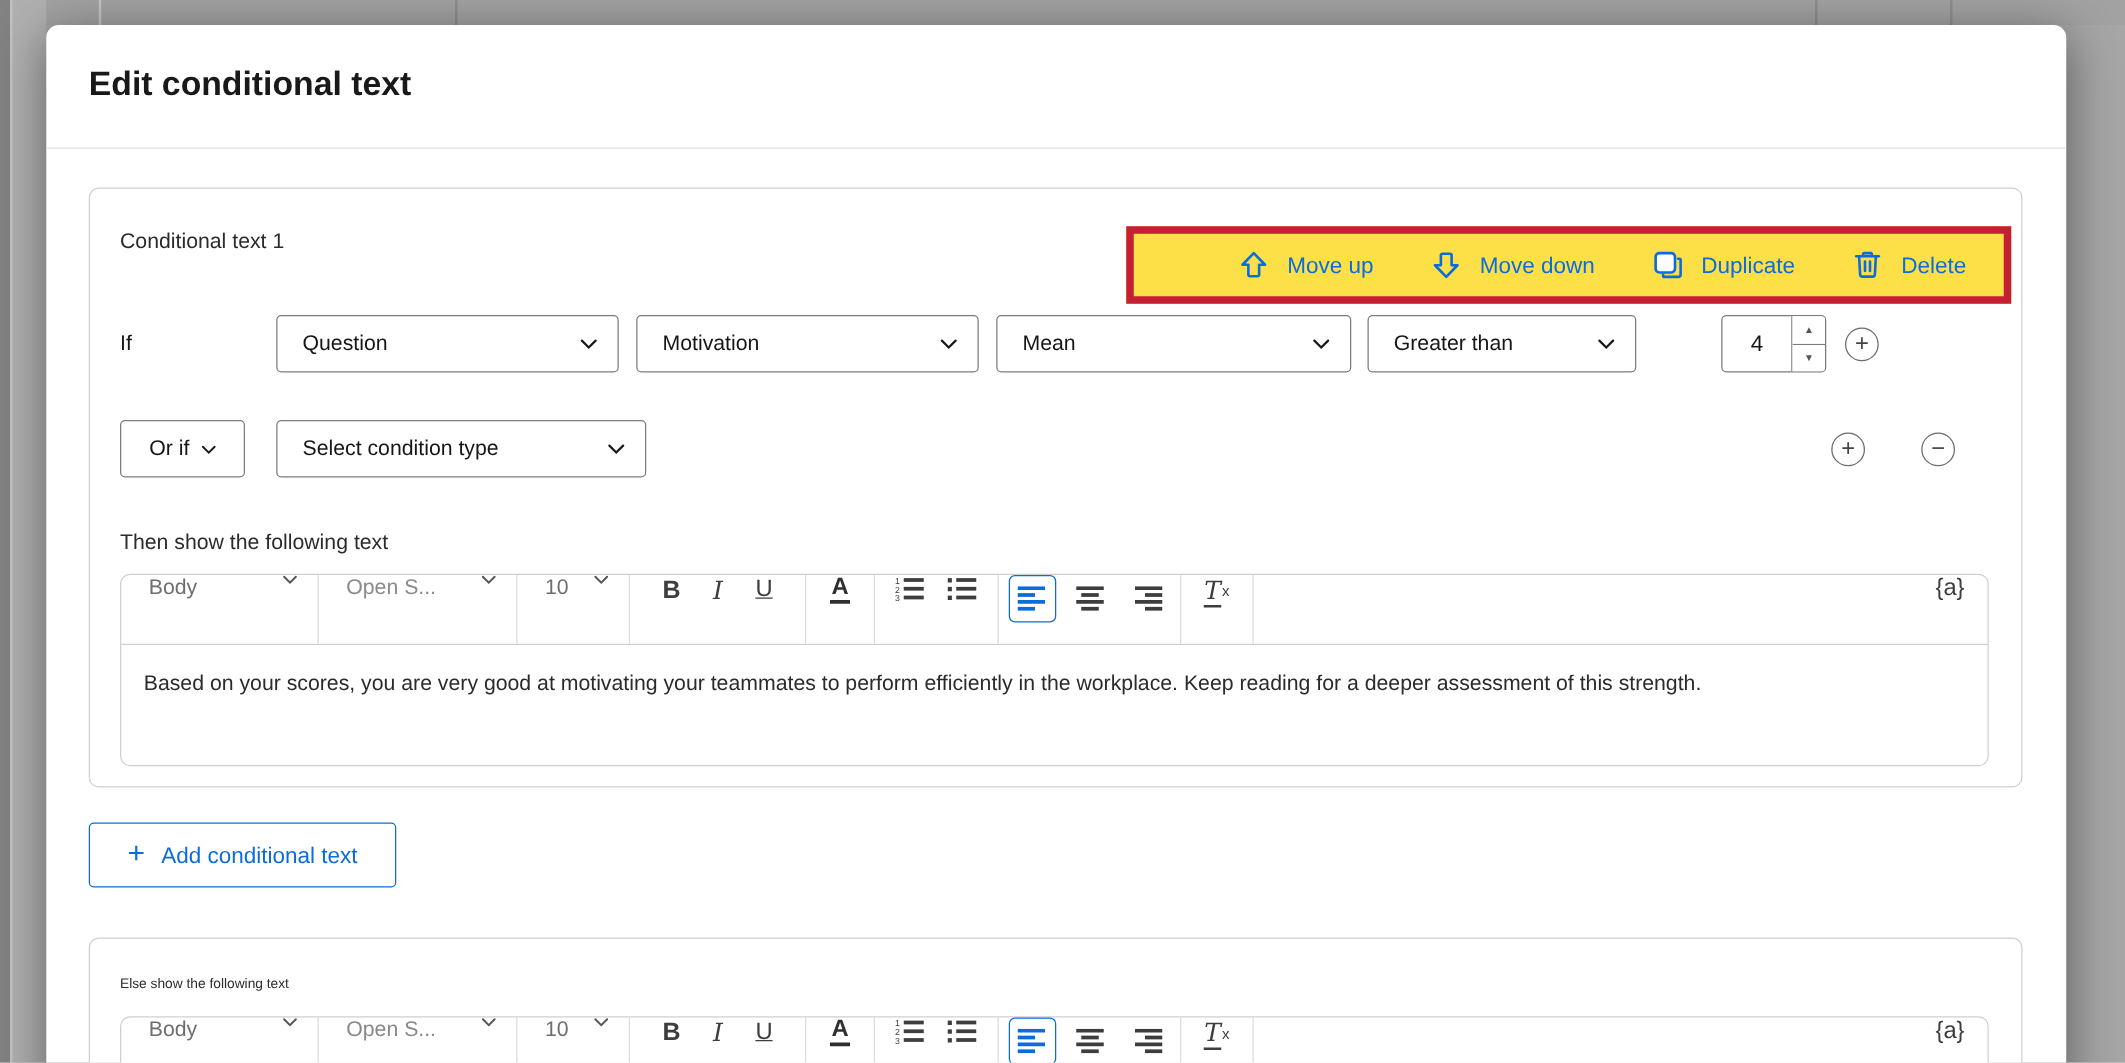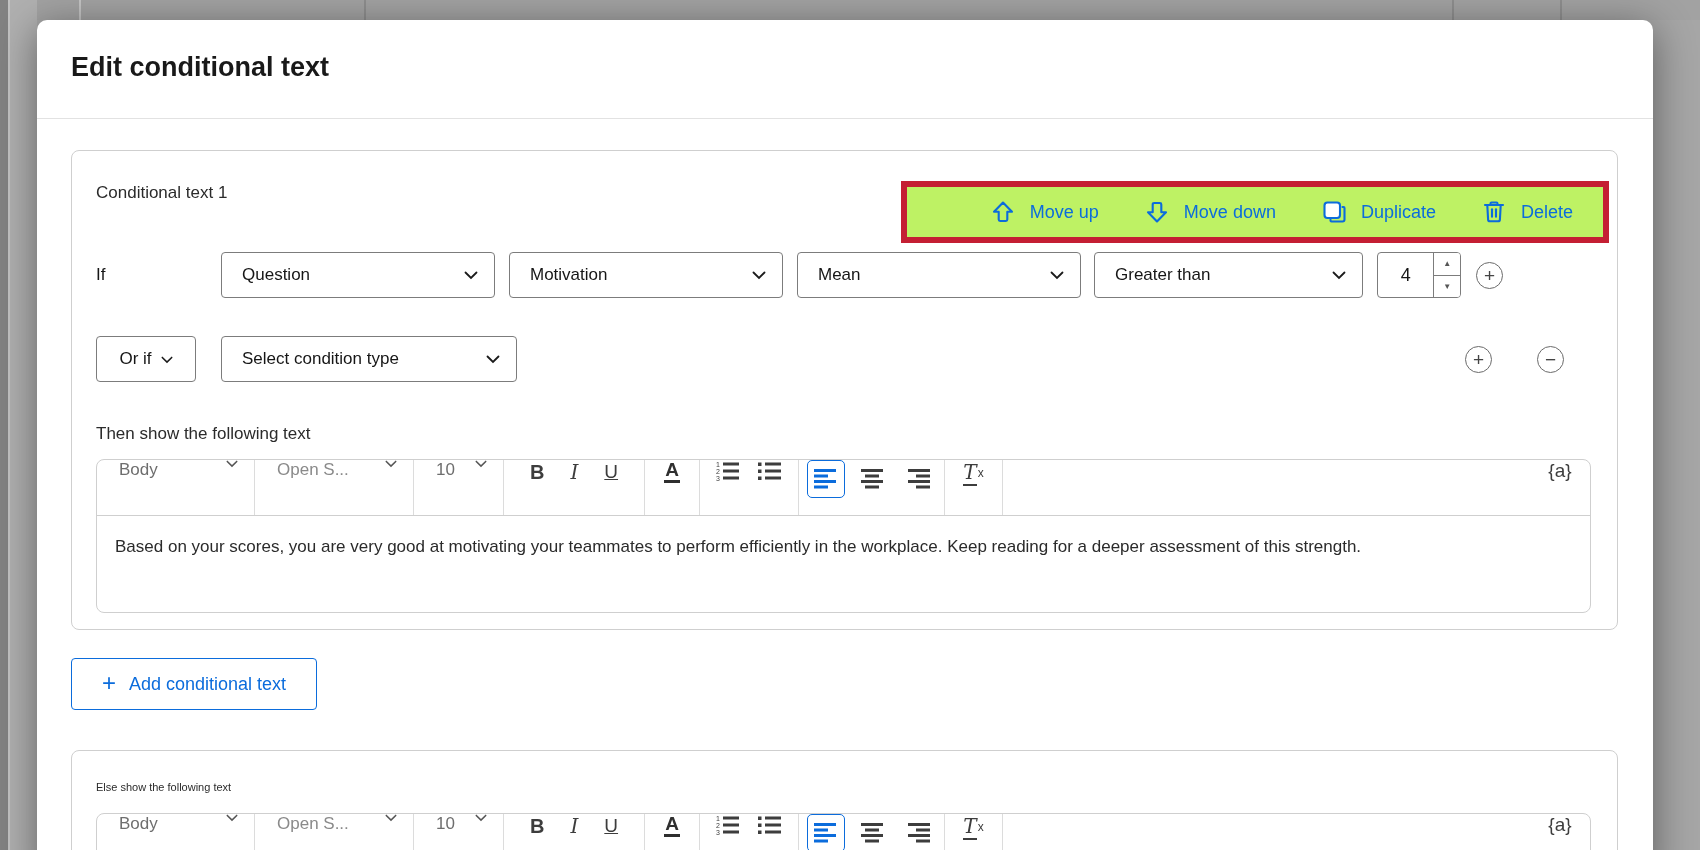--- a/index.html
+++ b/index.html
@@ -33,36 +33,36 @@
 
   .card { position:absolute; left:34px; width:1547px; background:#fff;
           border:1px solid #cfcfcf; border-radius:8px; }
   .card1 { top:130px; height:480px; }
   .card2 { top:730px; height:150px; }
   .card-title { position:absolute; left:24px; top:32px; font-size:17px; color:#2b2b2b; }
 
   
   .red-highlight { position:absolute; left:829px; top:30px; width:708px; height:62px;
                    border:6px solid #c41f33; display:flex; align-items:center;
-                   justify-content:flex-end; gap:44px; padding-right:30px; background:#bef264; }
+                   justify-content:flex-end; gap:44px; padding-right:30px; background:#fde047; }
   .action-btn { display:flex; align-items:center; gap:13px; color:#0b6cdc; font-size:18px;
                 cursor:pointer; background:none; border:none; font-family:inherit; }
   .action-btn svg { display:block; }
 
   
   .if-label { position:absolute; left:24px; top:101px; height:46px; display:flex;
               align-items:center; font-size:17px; color:#161616; }
   .select-box { position:absolute; height:46px; border:1px solid #7c7c7c; border-radius:4px;
                 background:#fff; display:flex; align-items:center; font-size:17px; color:#161616;
                 padding:0 40px 0 20px; cursor:pointer; }
   .select-box .chev { position:absolute; right:16px; }
   .sel-q  { left:149px;  top:101px; width:274px; }
   .sel-m  { left:437px;  top:101px; width:274px; }
   .sel-mean { left:725px; top:101px; width:284px; }
-  .sel-gt { left:1022px; top:101px; width:269px; }
+  .sel-gt { left:1022px; top:101px; width:215px; }
 
   .num-wrap { position:absolute; left:1305px; top:101px; width:84px; height:46px;
               border:1px solid #7c7c7c; border-radius:4px; background:#fff; display:flex; }
   .num-val { width:57px; display:flex; align-items:center; justify-content:center;
              font-size:18px; color:#161616; border-right:1px solid #7c7c7c; }
   .spin { width:26px; display:flex; flex-direction:column; }
   .spin button { flex:1; border:none; background:#fff; cursor:pointer; font-size:8px; color:#555;
                  display:flex; align-items:center; justify-content:center; padding:0; }
   .spin button:first-child { border-bottom:1px solid #7c7c7c; border-radius:0 3px 0 0; }
   .spin button:last-child { border-radius:0 0 3px 0; }

